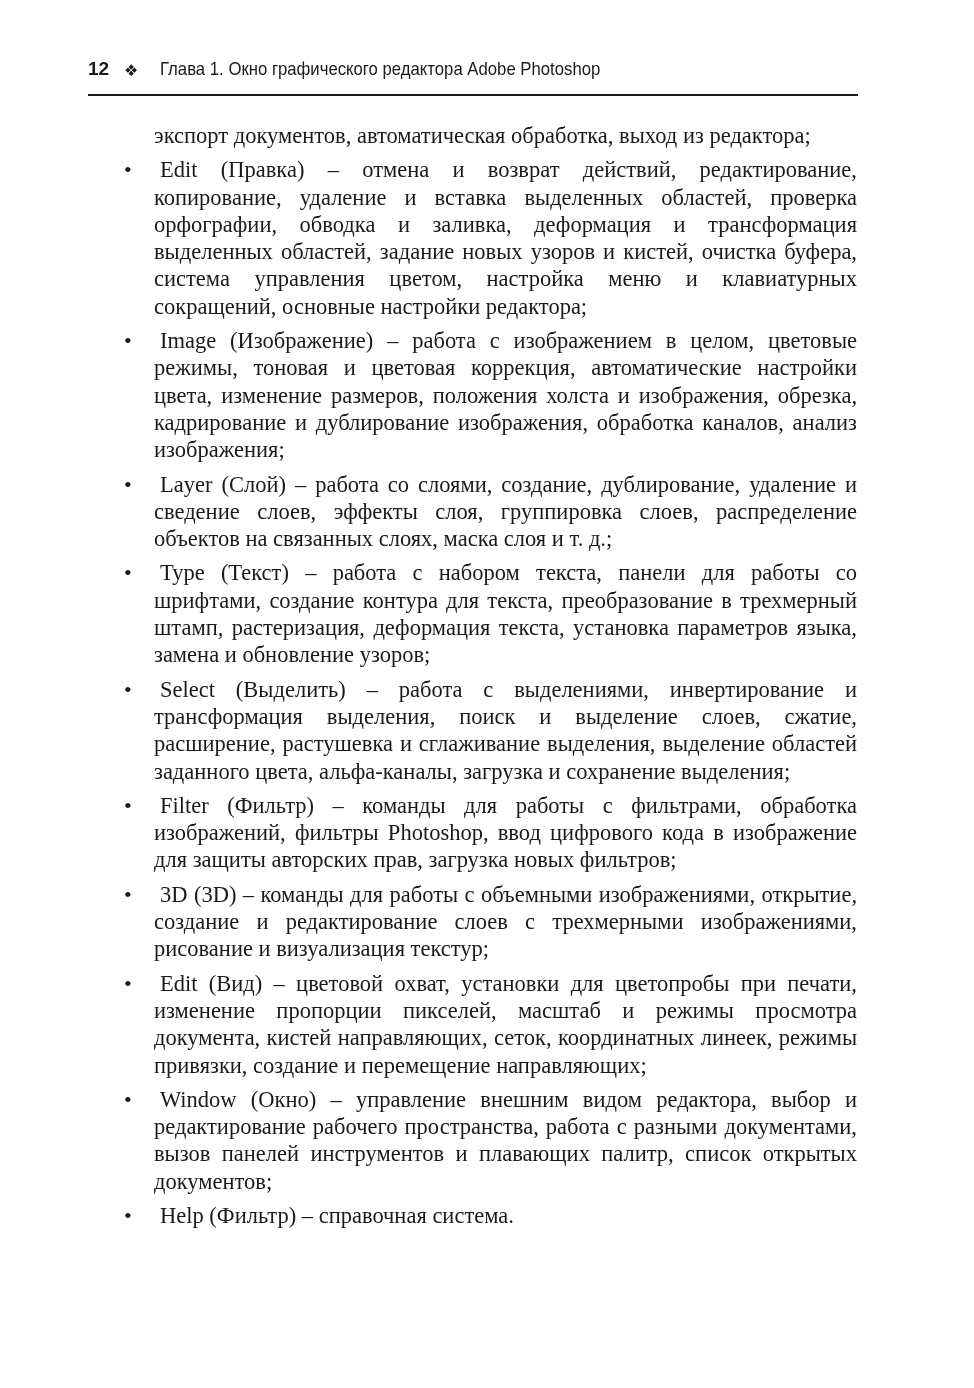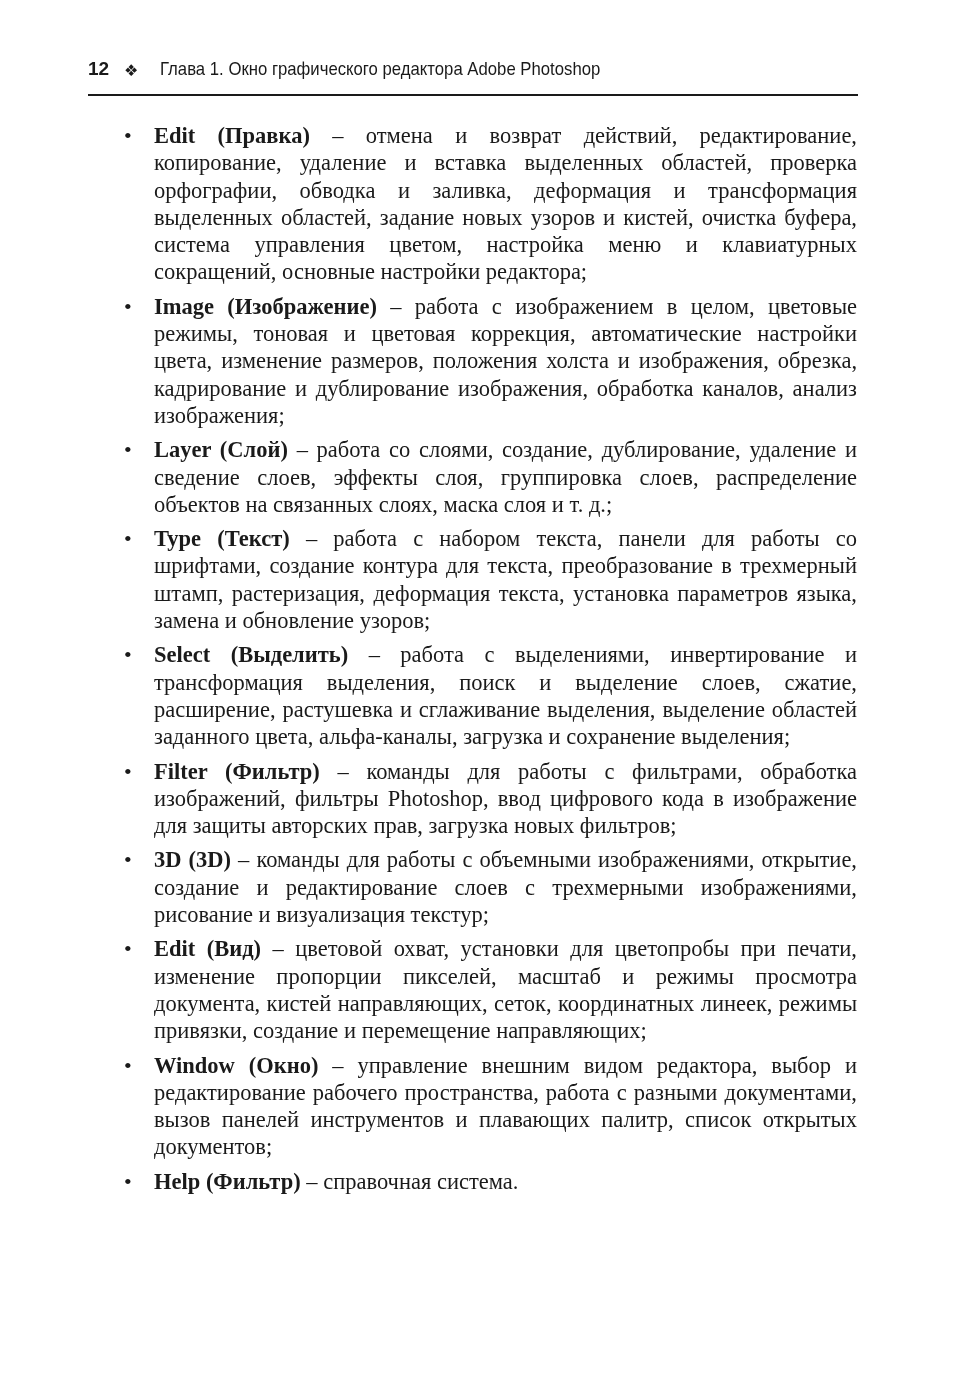--- a/index.html
+++ b/index.html
@@ -15,32 +15,33 @@
   .running { transform: scaleX(0.88); transform-origin: left bottom; white-space: nowrap; }
   .content {
     position: absolute; left: 154px; top: 122px; width: 703px;
     font-family: "Liberation Serif", serif; font-size: 22.5px; line-height: 27.3px;
     text-align: justify; hyphens: manual;
   }
   .cont { margin: 0 0 7px 0; }
   ul { list-style: none; margin: 0; padding: 0; }
   li { position: relative; margin: 0 0 7px 0; }
   .bullet { position: absolute; left: -30px; top: 0; font-size: 22px; }
-  .term { font-weight: bold; }
+  .term { font-weight: normal; margin-left: 6px; }
 </style>
 </head>
 <body>
 
 <div class="header">
   <span class="page-num">12</span>
   <span class="orn">❖</span>
   <span class="running">Глава 1. Окно графического редактора Adobe Photoshop</span>
 </div>
 
 <div class="content">
+  <p class="cont">экспорт документов, автоматическая обработка, выход из редактора;</p>
   <ul>
     <li><span class="bullet">•</span><span class="term">Edit (Правка)</span><span> – отмена и возврат действий, редактирование, копирование, удаление и вставка выделенных областей, проверка орфографии, обводка и заливка, деформация и трансформация выделенных областей, задание новых узоров и кистей, очистка буфера, система управления цветом, настройка меню и клавиатурных сокращений, основные настройки редактора;</span></li>
     <li><span class="bullet">•</span><span class="term">Image (Изображение)</span><span> – работа с изображением в целом, цветовые режимы, тоновая и цветовая коррекция, автоматические настройки цвета, изменение размеров, положения холста и изображения, обрезка, кадрирование и дублирование изображения, обработка каналов, анализ изображения;</span></li>
     <li><span class="bullet">•</span><span class="term">Layer (Слой)</span><span> – работа со слоями, создание, дублирование, удаление и сведение слоев, эффекты слоя, группировка слоев, распределение объектов на связанных слоях, маска слоя и т. д.;</span></li>
     <li><span class="bullet">•</span><span class="term">Type (Текст)</span><span> – работа с набором текста, панели для работы со шрифтами, создание контура для текста, преобразование в трехмерный штамп, растеризация, деформация текста, установка параметров языка, замена и обновление узоров;</span></li>
     <li><span class="bullet">•</span><span class="term">Select (Выделить)</span><span> – работа с выделениями, инвертирование и трансформация выделения, поиск и выделение слоев, сжатие, расширение, растушевка и сглаживание выделения, выделение областей заданного цвета, альфа-каналы, загрузка и сохранение выделения;</span></li>
     <li><span class="bullet">•</span><span class="term">Filter (Фильтр)</span><span> – команды для работы с фильтрами, обработка изображений, фильтры Photoshop, ввод цифрового кода в изображение для защиты авторских прав, загрузка новых фильтров;</span></li>
     <li><span class="bullet">•</span><span class="term">3D (3D)</span><span> – команды для работы с объемными изображениями, открытие, создание и редактирование слоев с трехмерными изображениями, рисование и визуализация текстур;</span></li>
     <li><span class="bullet">•</span><span class="term">Edit (Вид)</span><span> – цветовой охват, установки для цветопробы при печати, изменение пропорции пикселей, масштаб и режимы просмотра документа, кистей направляющих, сеток, координатных линеек, режимы привязки, создание и перемещение направляющих;</span></li>
     <li><span class="bullet">•</span><span class="term">Window (Окно)</span><span> – управление внешним видом редактора, выбор и редактирование рабочего пространства, работа с разными документами, вызов панелей инструментов и плавающих палитр, список открытых документов;</span></li>

